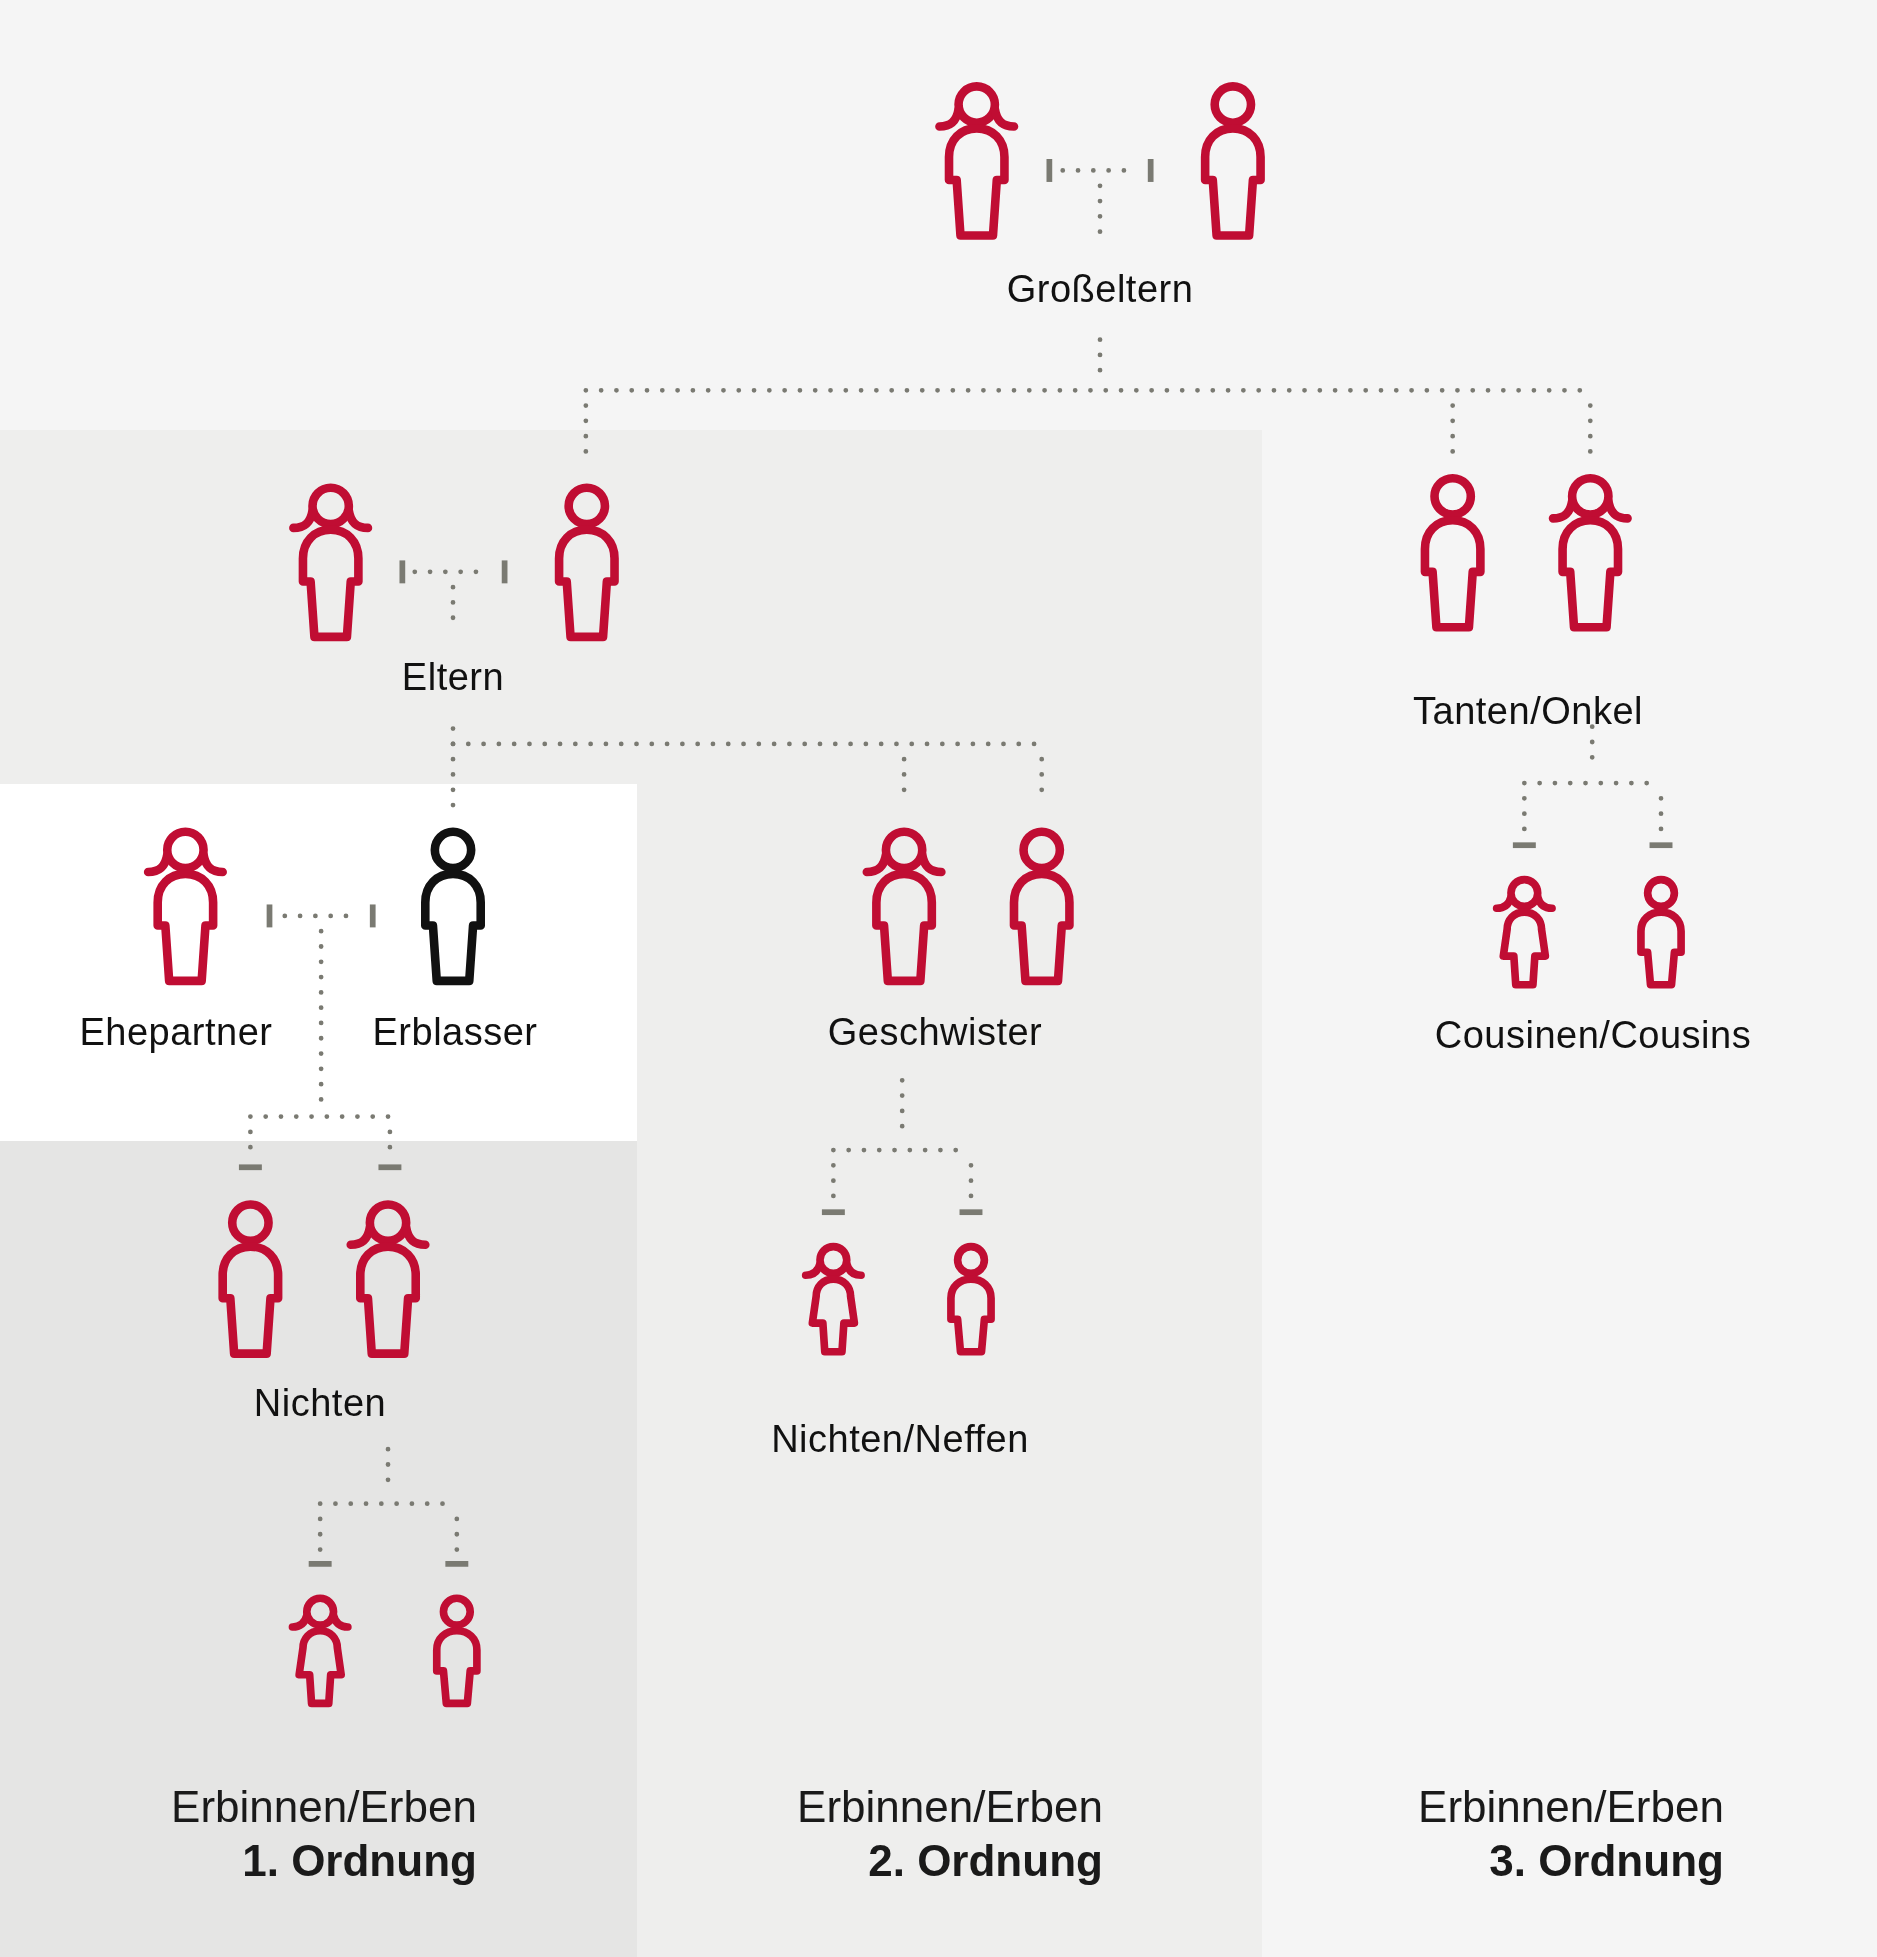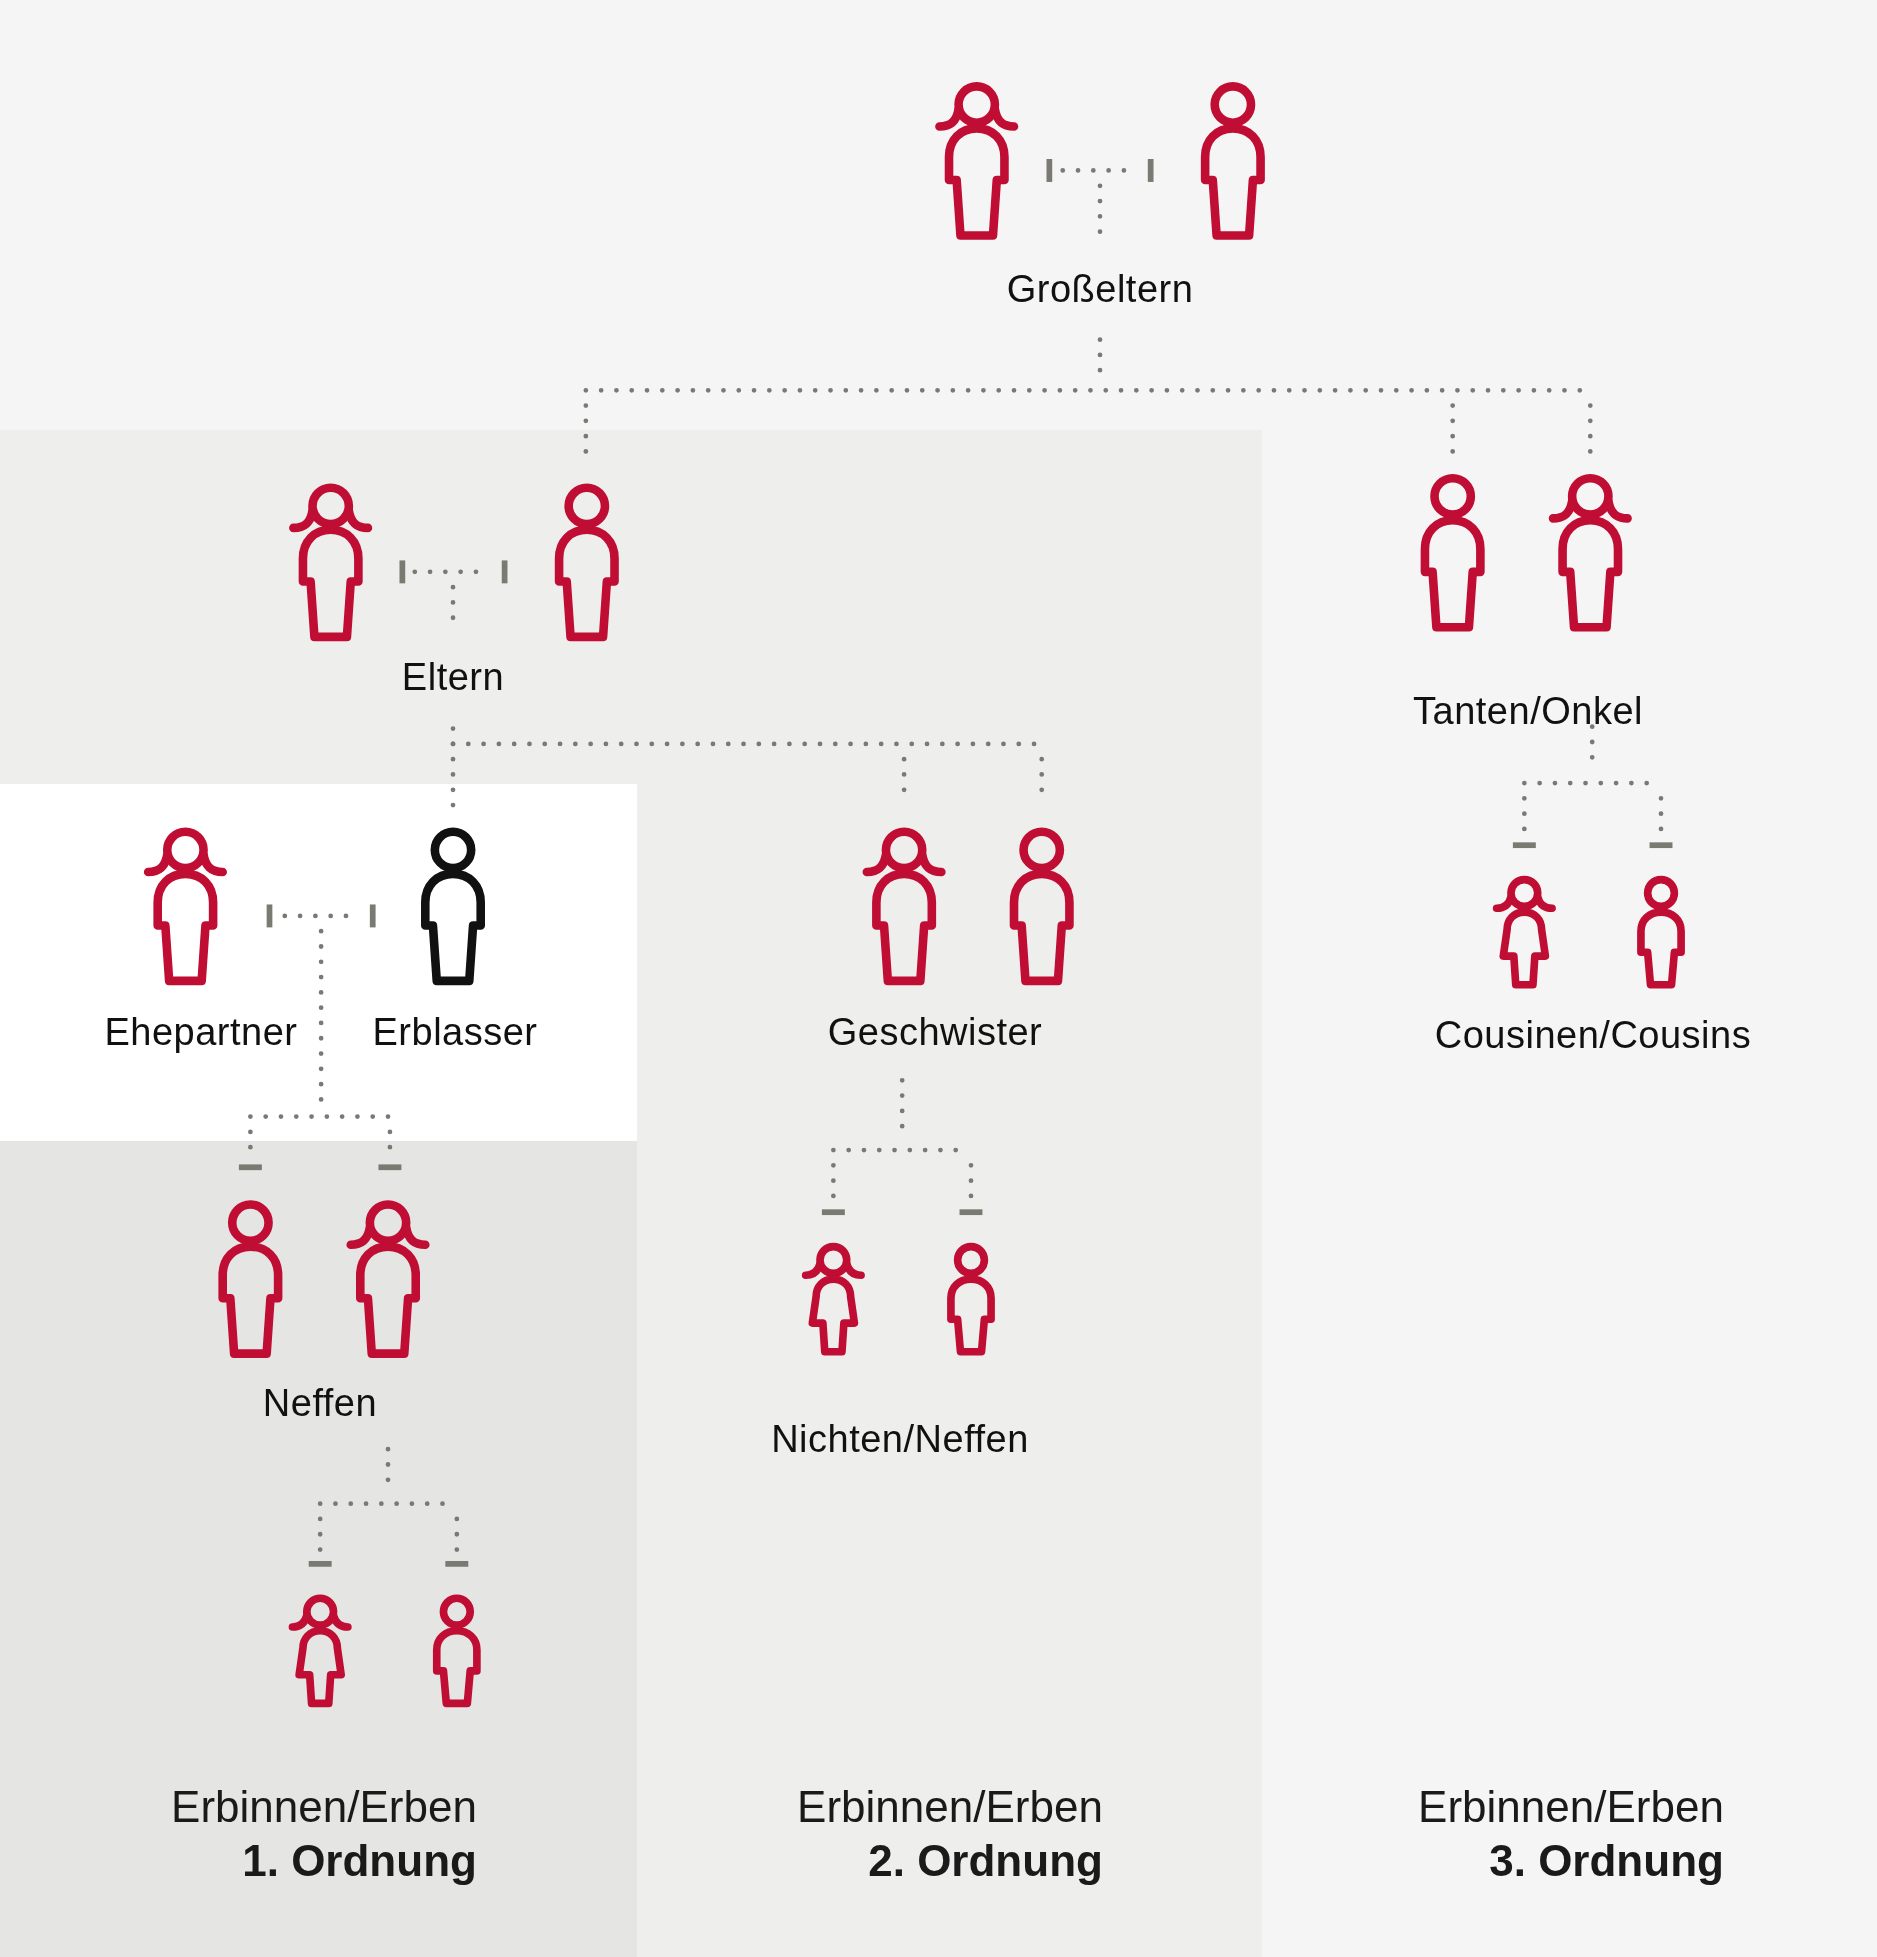--- a/index.html
+++ b/index.html
@@ -128,25 +128,25 @@
     <use href="#child-m" x="1703" y="912" width="70" height="125"></use>
   </g>
   <g stroke="#111111">
     <use href="#adult-m" x="429" y="862" width="90" height="170"></use>
   </g>
 </svg>
 
 <div class="lbl" style="left:1100px; top:268px;">Großeltern</div>
 <div class="lbl" style="left:453px; top:656px;text-align:right;">Eltern</div>
 <div class="lbl" style="left:1528px; top:690px;">Tanten/Onkel</div>
-<div class="lbl" style="left:201px; top:1011px;">Ehepartner</div>
+<div class="lbl" style="left:176px; top:1011px;">Ehepartner</div>
 <div class="lbl" style="left:455px; top:1011px;">Erblasser</div>
 <div class="lbl" style="left:935px; top:1011px;">Geschwister</div>
 <div class="lbl" style="left:1593px; top:1014px;">Cousinen/Cousins</div>
-<div class="lbl" style="left:320px; top:1382px;">Neffen</div>
+<div class="lbl" style="left:320px; top:1382px;">Nichten</div>
 <div class="lbl" style="left:900px; top:1382px;margin-top:36px;">Nichten/Neffen</div>
 
 <div class="order" style="left:324px; top:1780px;">
   <span class="t1">Erbinnen/Erben</span>
   <span class="t2">1. Ordnung</span>
 </div>
 <div class="order" style="left:950px; top:1780px;">
   <span class="t1">Erbinnen/Erben</span>
   <span class="t2">2. Ordnung</span>
 </div>

